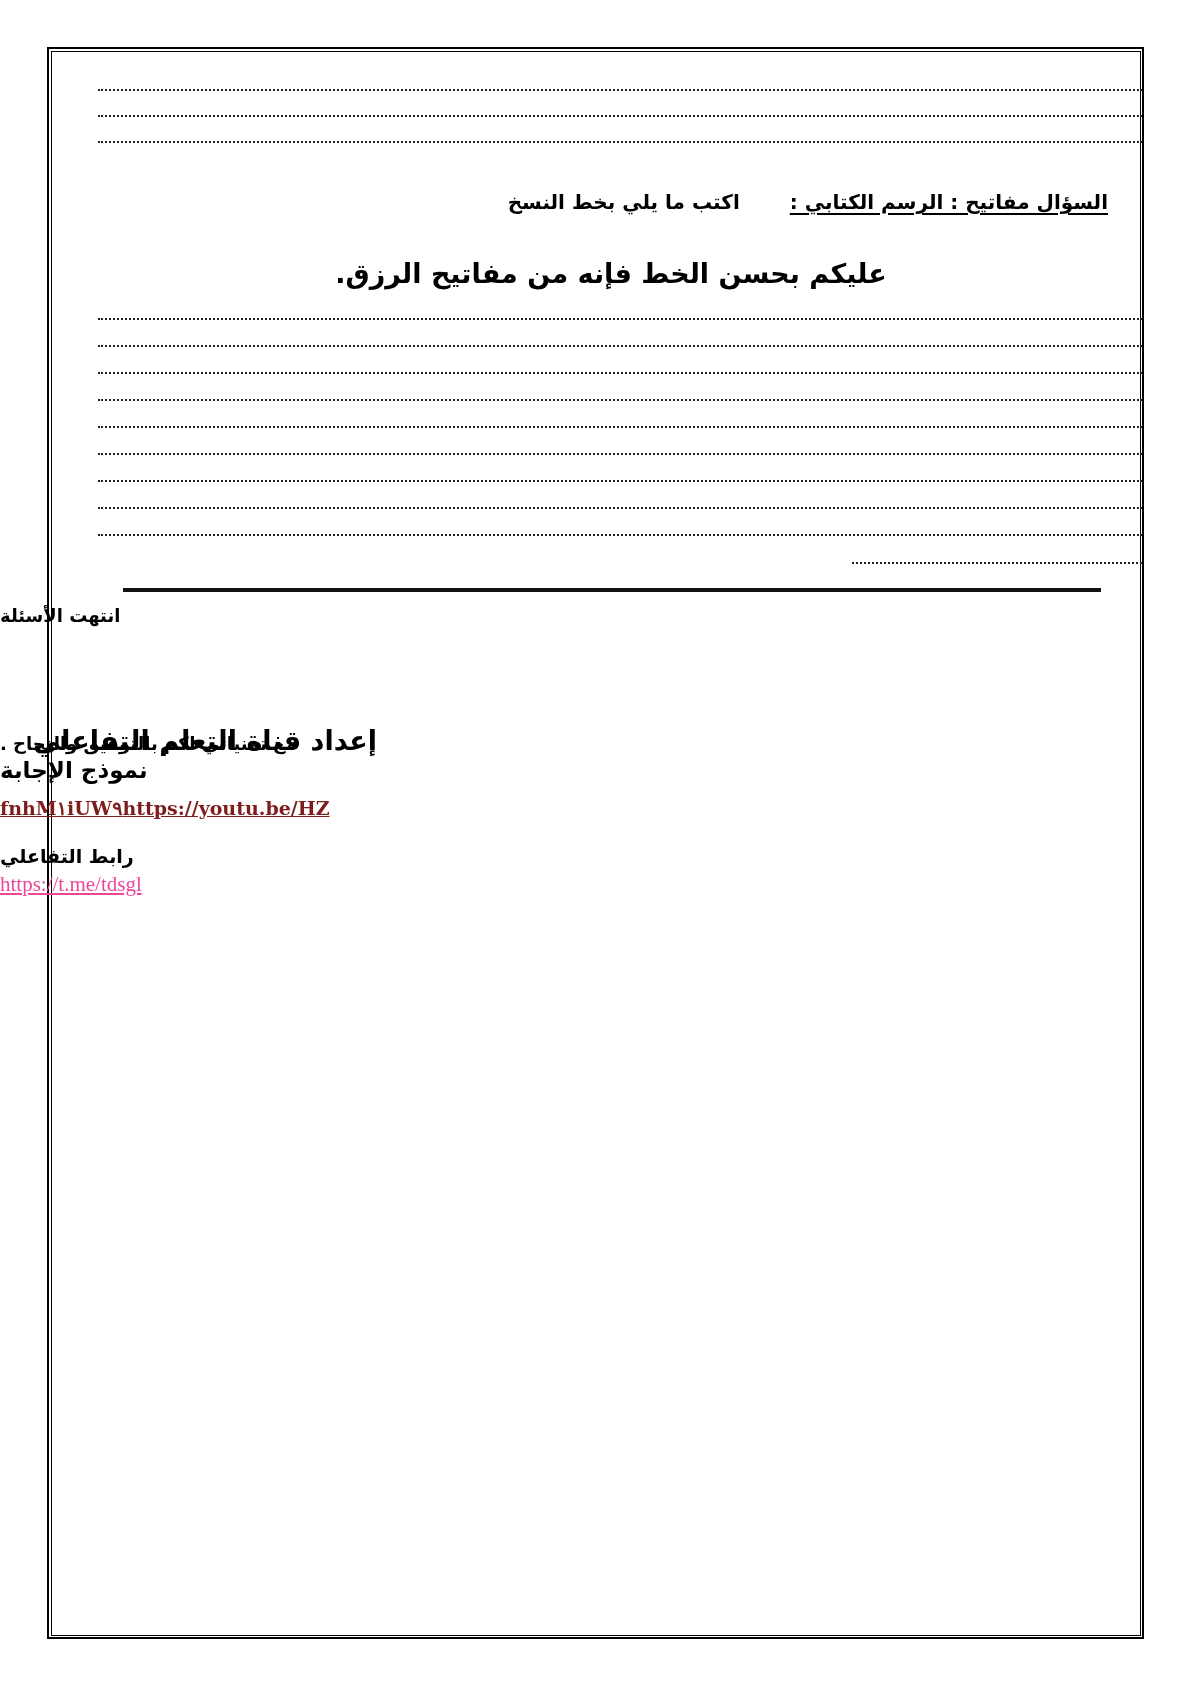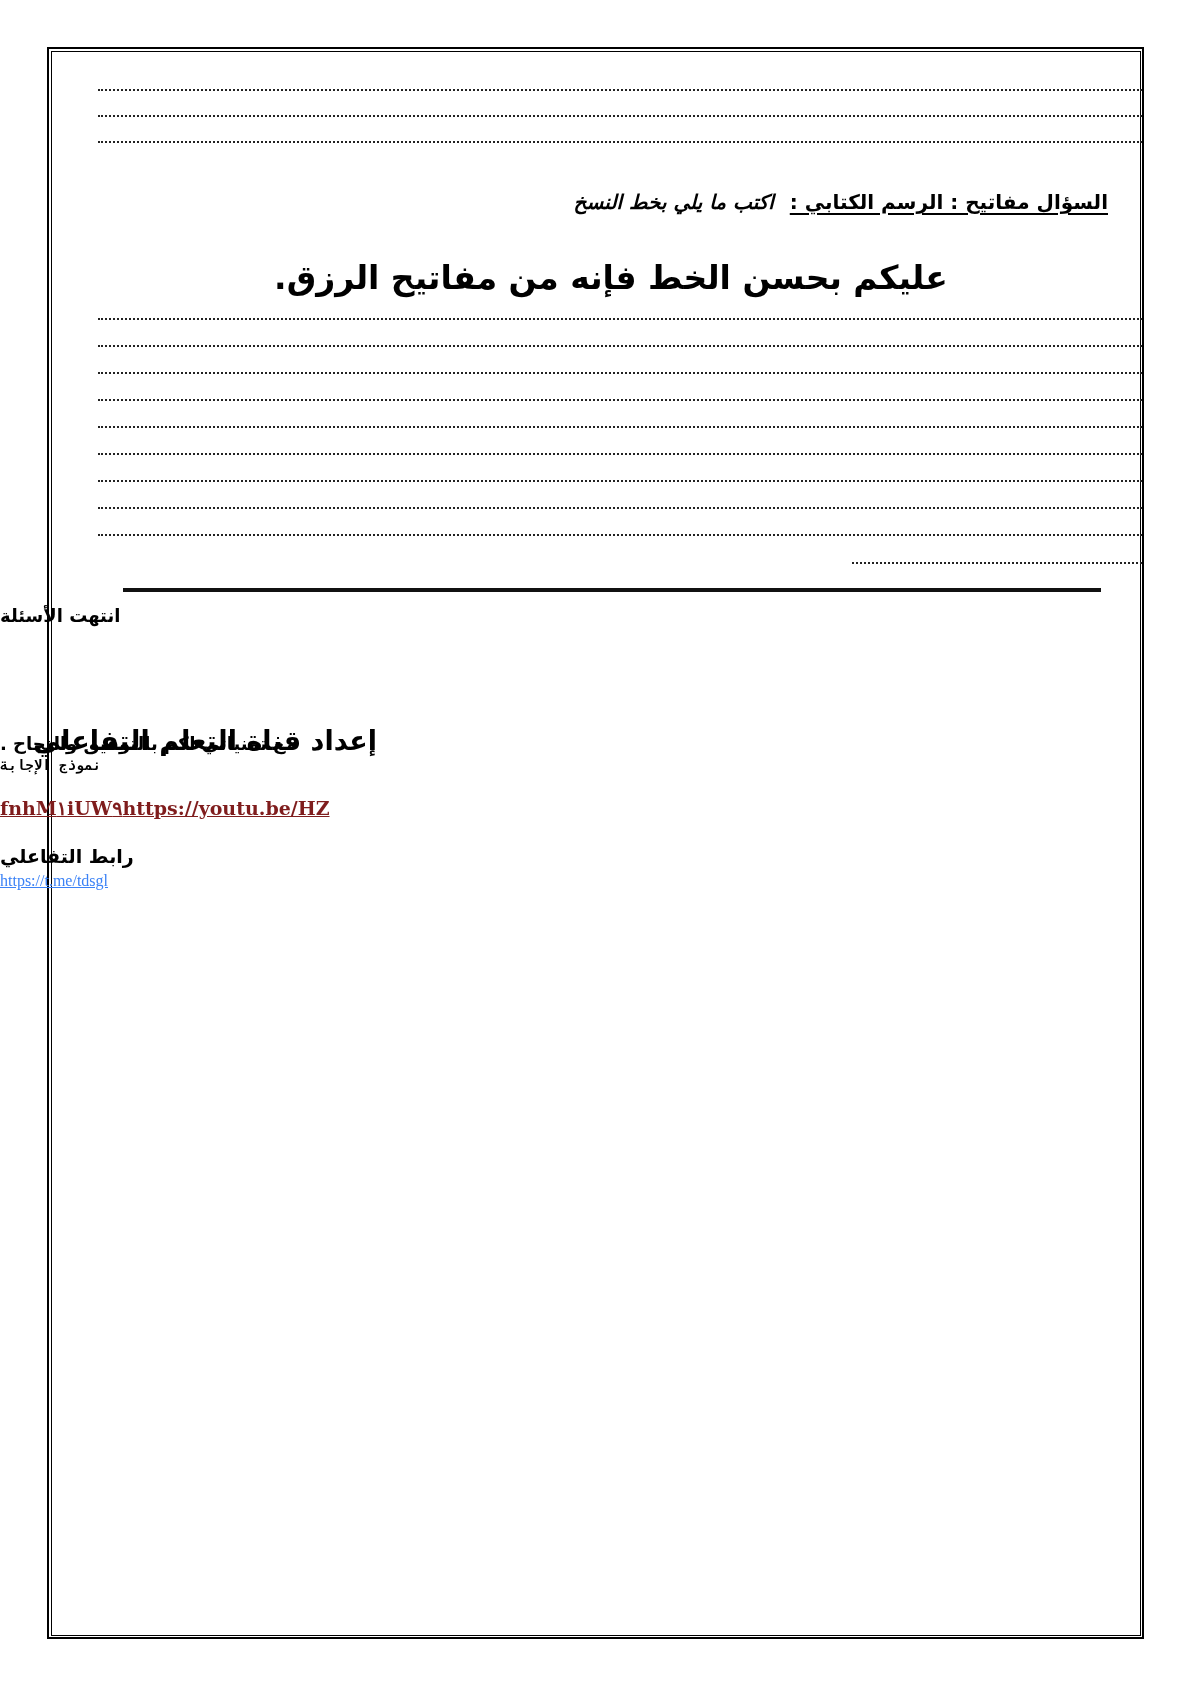--- a/index.html
+++ b/index.html
@@ -3,33 +3,33 @@
   <meta charset="utf-8">
   <style>
     html, body { margin: 0; padding: 0; background: #ffffff; }
     body { width: 1190px; height: 1682px; position: relative; overflow: hidden; font-family: "DejaVu Sans", sans-serif; color: #000; }
     .frame-outer { position: absolute; left: 47px; top: 47px; width: 1097px; height: 1592px; border: 2px solid #000; box-sizing: border-box; }
     .frame-inner { position: absolute; left: 51px; top: 51px; width: 1090px; height: 1585px; border: 1px solid #000; box-sizing: border-box; }
     .dotline { position: absolute; height: 0; border-top: 2px dotted #222; }
     .rtl { direction: rtl; position: absolute; white-space: nowrap; }
     .q-title { right: 82px; top: 190px; font-size: 20px; font-weight: bold; }
     .q-title .lbl { text-decoration: underline; text-underline-offset: 4px; }
-    .q-title .instr { margin-right: 16px; font-style: italic; }
-    .sentence { left: 0; width: 1190px; text-align: center; top: 258px; font-size: 33px; font-weight: bold; }
+    .q-title .instr { margin-right: 50px; }
+    .sentence { left: 0; width: 1190px; text-align: center; top: 258px; font-size: 27px; font-weight: bold; }
     .sentence span { position: relative; left: 16px; }
     .separator { position: absolute; left: 123px; top: 588px; width: 978px; height: 4px; background: #111; }
     .center { position: absolute; left: 0; width: 953px; text-align: left; direction: rtl; white-space: nowrap; }
     .end-q { top: 605px; font-size: 18px; font-weight: bold; }
     .wish { top: 695px; font-size: 18px; font-weight: bold; margin-top: 38px; }
     .prep { top: 725px; font-size: 27px; font-weight: bold; padding-left: 33px; }
-    .model { top: 757px; font-size: 14px; font-weight: bold; font-family: Liberation Mono, monospace; }
+    .model { top: 757px; font-size: 23px; font-weight: bold; }
     .yt { top: 797px; font-size: 19px; font-weight: bold; color: #7f1d1d; direction: ltr; font-family: "DejaVu Serif", serif; }
     .yt a, .tg a { color: inherit; text-decoration: underline; }
     .tg-label { top: 845px; font-size: 19px; font-weight: bold; }
-    .tg { top: 872px; font-size: 16px; color: #3b82f6; direction: ltr; font-family: "Liberation Serif", serif; }
+    .tg { top: 872px; font-size: 21px; color: #ec4899; direction: ltr; font-family: "Liberation Serif", serif; }
   </style>
 </head>
 <body>
 
 <div class="frame-outer"></div>
 <div class="frame-inner"></div>
 
 <div class="dotline" style="left:98px; width:1044px; top:89px;"></div>
 <div class="dotline" style="left:98px; width:1044px; top:115px;"></div>
 <div class="dotline" style="left:98px; width:1044px; top:141px;"></div>

